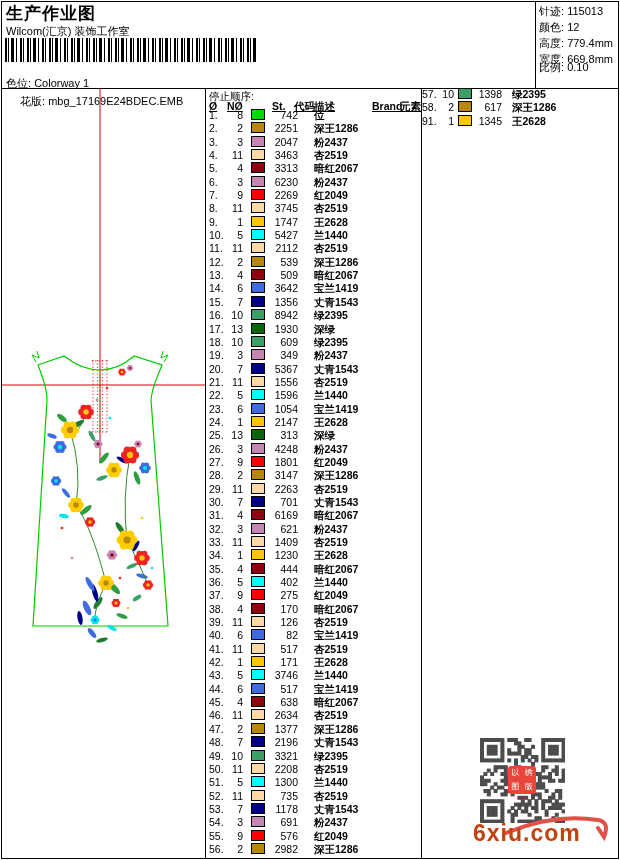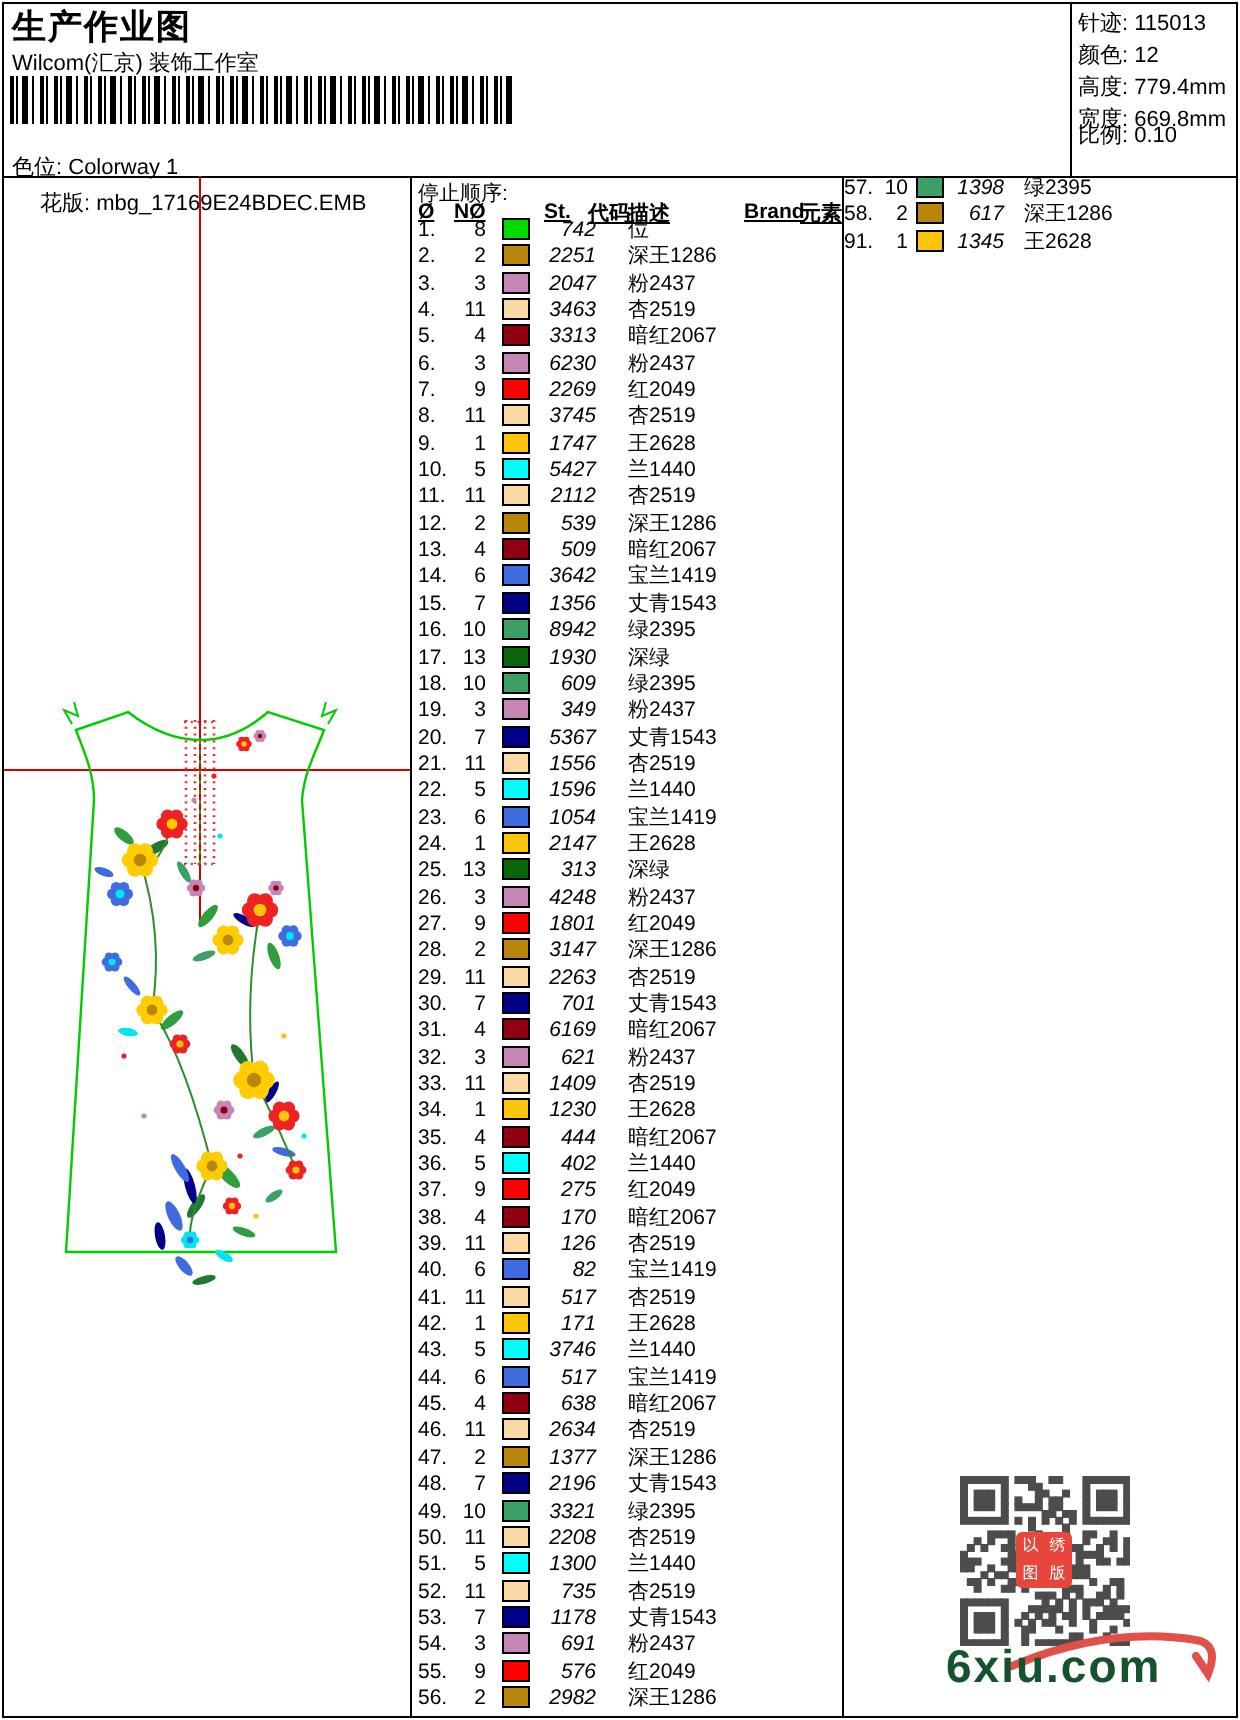--- a/index.html
+++ b/index.html
@@ -18,32 +18,32 @@
   .hfield{font-size:11px;}
   .infoline{left:539px;font-size:11px;}
   .stoplabel{left:209px;top:90px;font-size:10.5px;}
   .colhead{position:absolute;top:100px;font-size:10.5px;font-weight:bold;text-decoration:underline;white-space:nowrap;}
   #rows-main{position:absolute;left:209px;top:109px;}
   #rows-right{position:absolute;left:422px;top:88px;}
   .trow{display:flex;align-items:flex-start;height:13.35px;font-size:10.5px;line-height:12px;}
   .ci{width:20px;flex:none;}
   .cn{width:14px;text-align:right;flex:none;}
   .csw{width:12px;height:9px;border:1px solid #000;margin-left:8px;flex:none;}
-  .cst{width:33px;text-align:right;flex:none;font-style:italic;}
-  .cd{margin-left:16px;flex:none;}
+  .cst{width:33px;text-align:right;flex:none;}
+  .cd{margin-left:16px;flex:none;font-weight:bold;}
   .trow2 .cn{width:12px;}
   .trow2 .csw{margin-left:4px;}
   .trow2 .cst{width:30px;}
   .trow2 .cd{margin-left:10px;}
   .design{left:2px;top:88px;}
   .qr{left:480px;top:738px;}
   .seal{left:508px;top:766px;width:28px;height:28px;background:#E8463A;border-radius:3px;
         display:grid;grid-template-columns:1fr 1fr;grid-template-rows:1fr 1fr;gap:1px;padding:1px;box-sizing:border-box;}
   .seal span{color:#fff;font-size:8px;line-height:11px;text-align:center;overflow:hidden;}
-  .site{left:473px;top:820px;font-size:23px;font-weight:bold;color:#14532d;letter-spacing:1px;}
+  .site{left:473px;top:820px;font-size:23px;font-weight:bold;color:#c2410c;letter-spacing:1px;}
   .swooshbox{left:492px;top:803px;}
 </style>
 </head>
 <body>
 
 <div class="page">
   <div class="frame"></div>
 
   <div class="abs title">生产作业图</div>
   <div class="abs studio">Wilcom(汇京) 装饰工作室</div>

